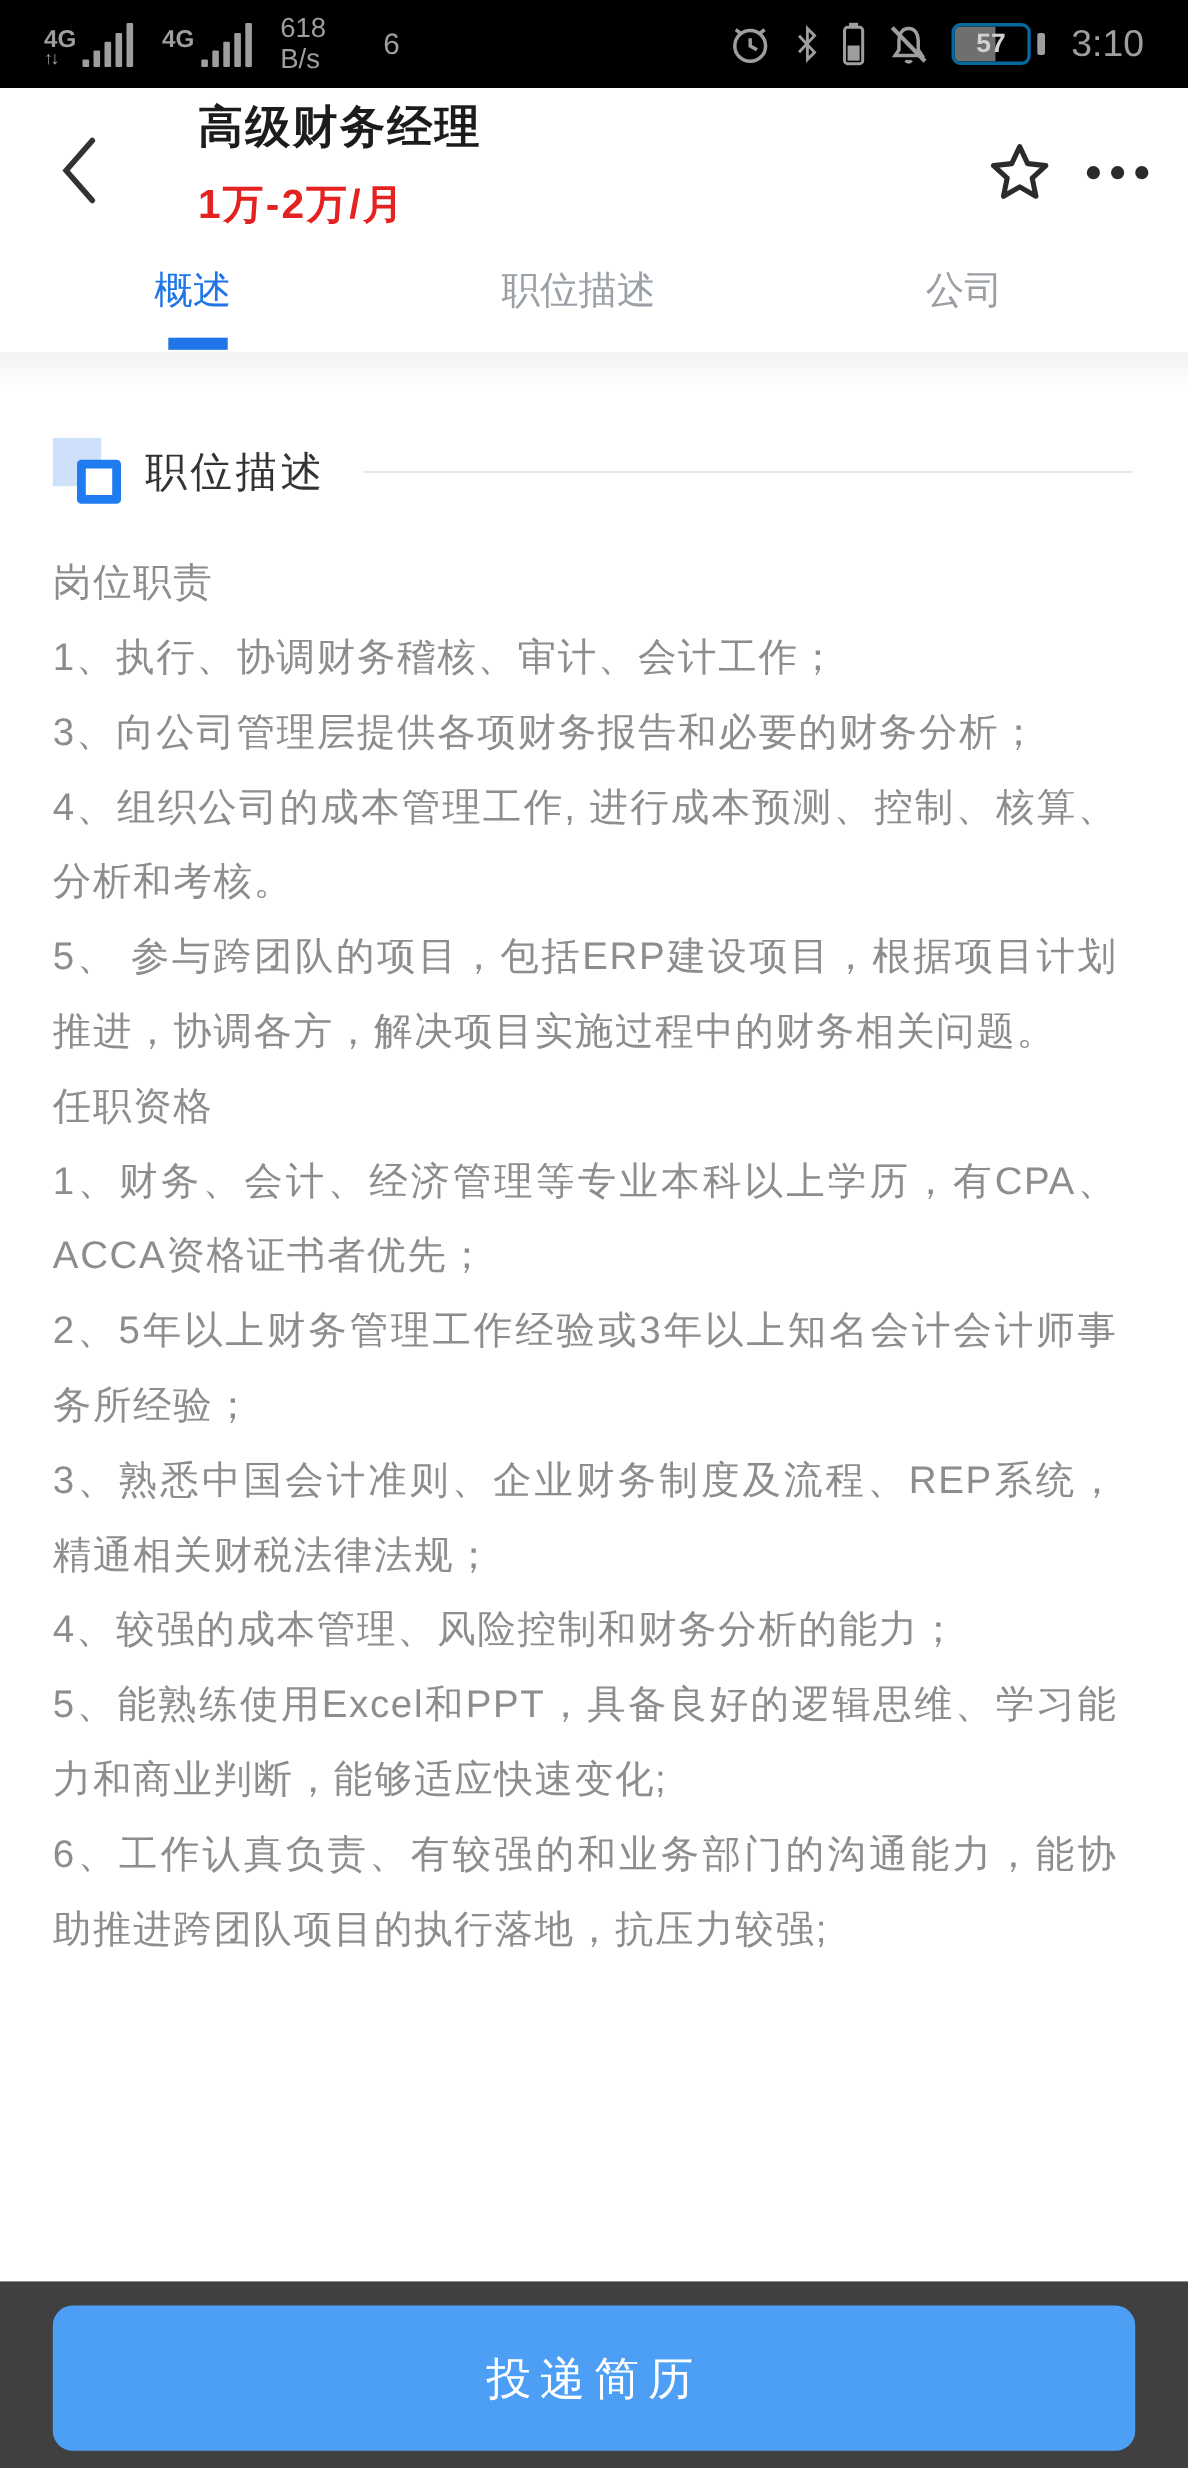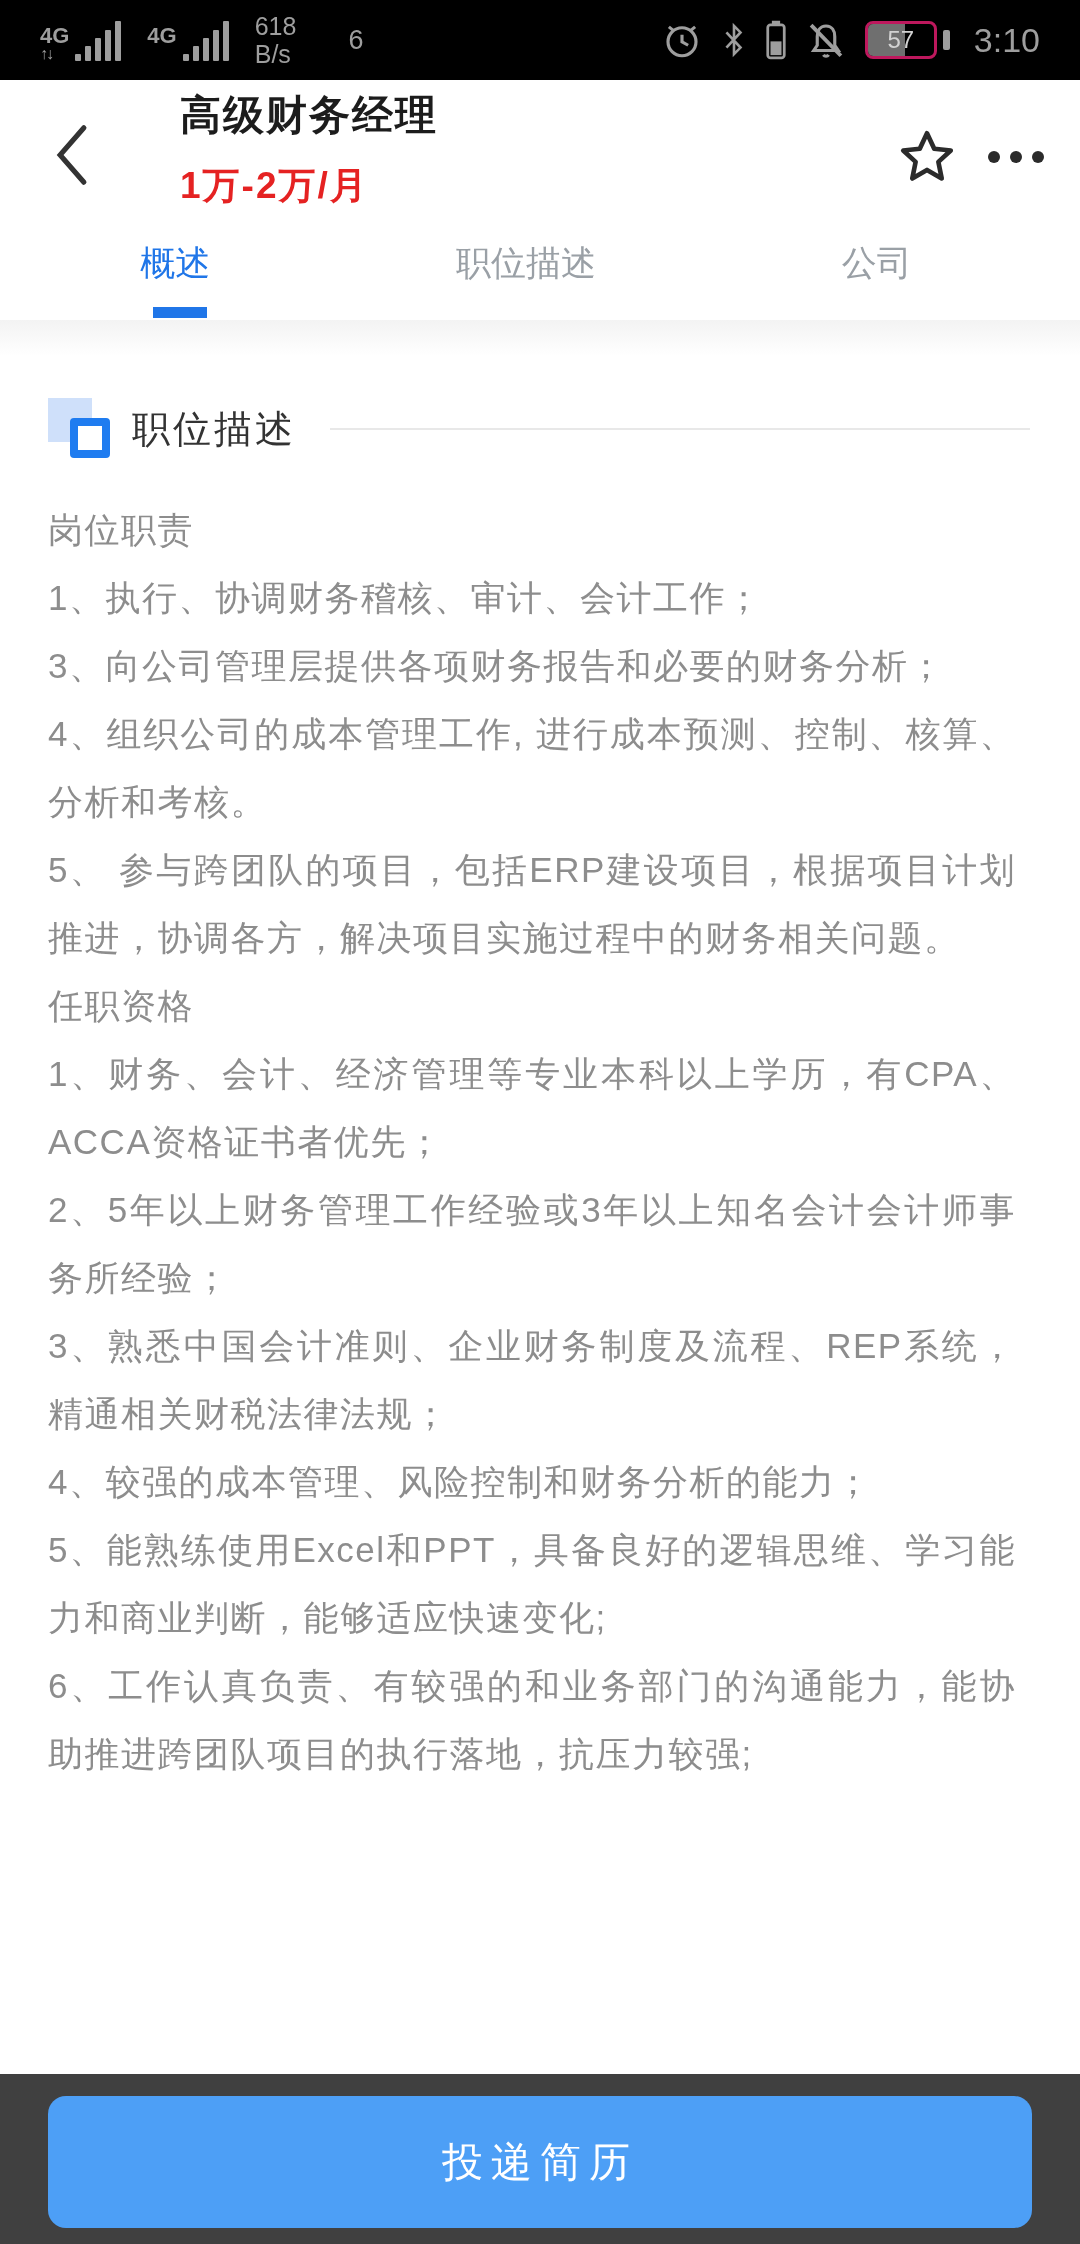--- a/index.html
+++ b/index.html
@@ -13,21 +13,21 @@
   .sim{display:flex;align-items:flex-end;gap:6px;}
   .simcol{display:flex;flex-direction:column;align-items:flex-start;line-height:1;}
   .g4{font-size:22px;font-weight:bold;letter-spacing:0;}
   .arrows{font-size:16px;line-height:14px;letter-spacing:-2px;}
   .bars{display:flex;align-items:flex-end;gap:4px;height:42px;}
   .bars i{display:block;width:6px;background:#9e9e9e;border-radius:1px;}
   .b1{height:7px}.b2{height:15px}.b3{height:23px}.b4{height:31px}.b5{height:40px}
   .speed{display:flex;flex-direction:column;line-height:28px;font-size:25px;}
   .sb-extra{font-size:27px;margin-left:26px;}
   .sb-right{display:flex;align-items:center;gap:18px;}
-  .batt{position:relative;width:72px;height:38px;border:3px solid #be185d;border-radius:8px;overflow:hidden;}
+  .batt{position:relative;width:72px;height:38px;border:3px solid #0369a1;border-radius:8px;overflow:hidden;font-weight:bold;}
   .batt .fill{position:absolute;left:0;top:0;bottom:0;width:57%;background:#6f6f6f;}
   .batt .pct{position:absolute;inset:0;display:flex;align-items:center;justify-content:center;
     font-size:24px;color:#d2d2d2;}
   .battcap{width:7px;height:20px;background:#9e9e9e;border-radius:2px;margin-left:-12px;}
   .sb-time{font-size:34px;margin-left:6px;}
   .sb-ic{display:block}
 
   
   .header{position:absolute;top:80px;left:0;width:1080px;height:150px;background:#fff;}
   .back{position:absolute;left:42px;top:40px;width:60px;height:70px;display:flex;align-items:center;justify-content:center;}

